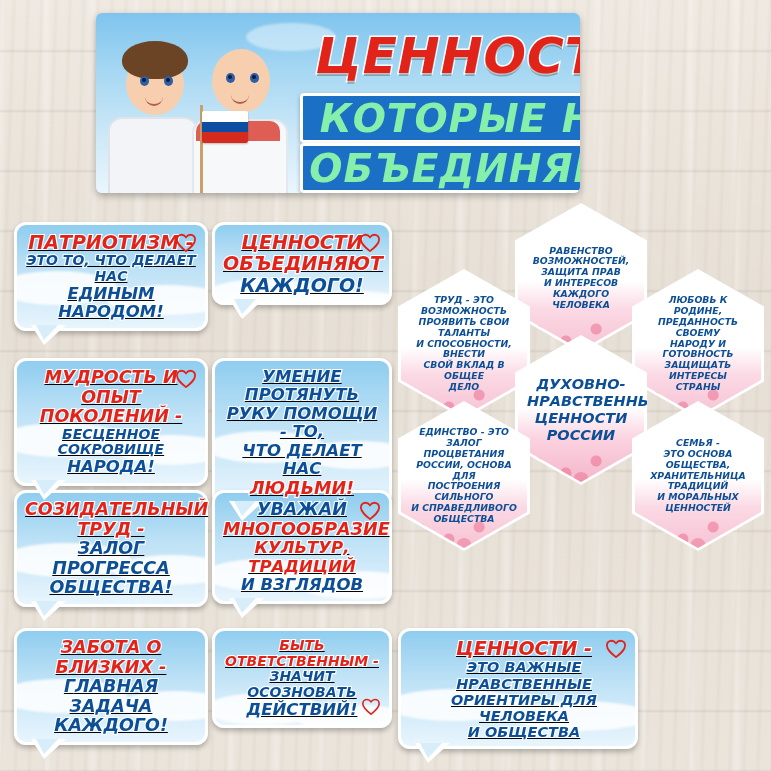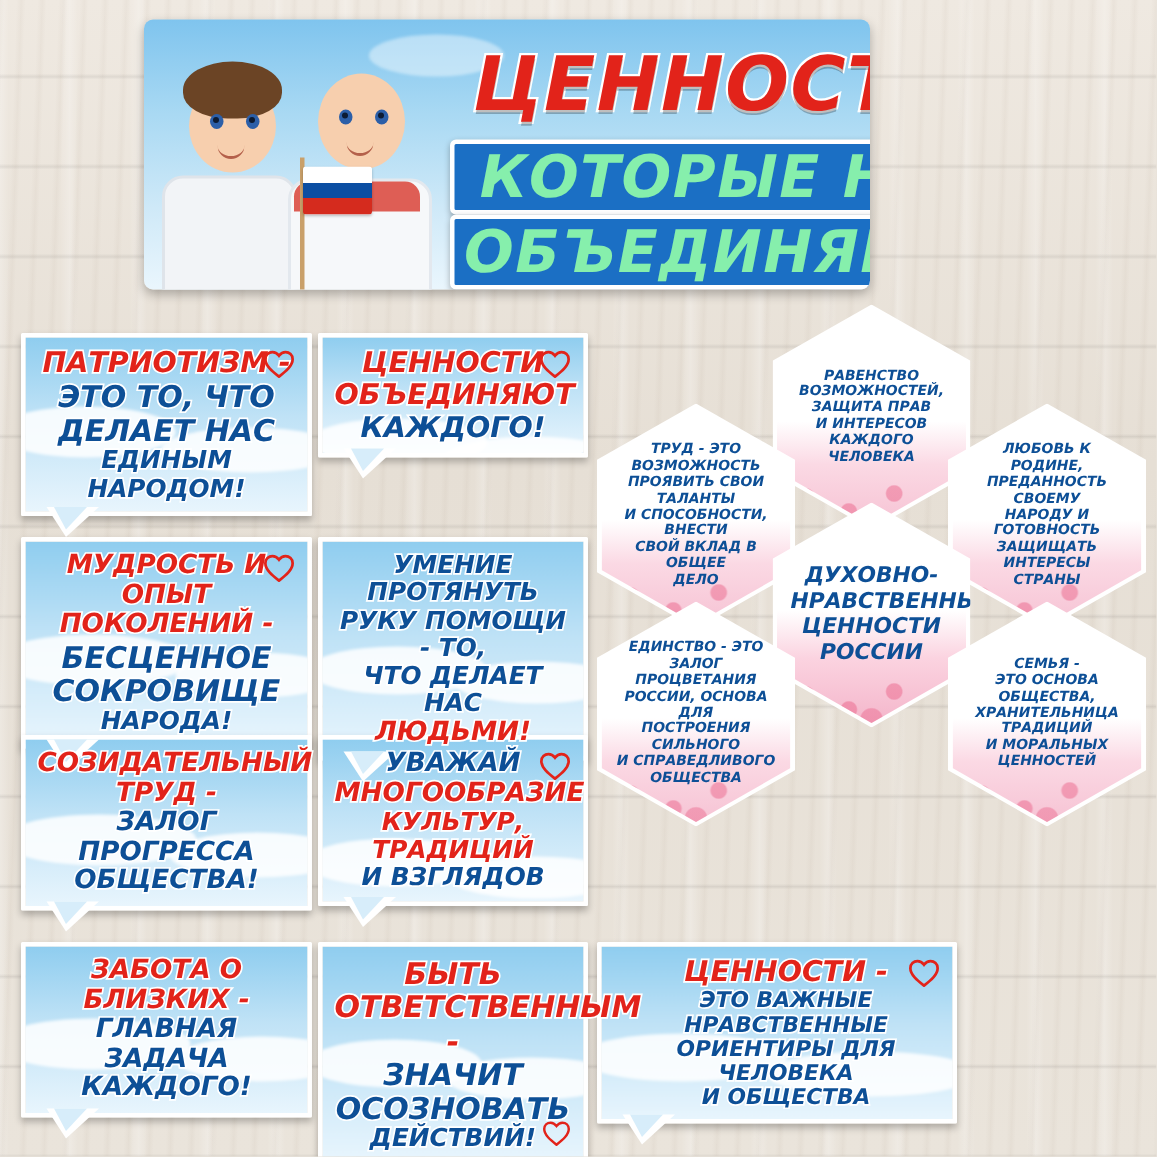--- a/index.html
+++ b/index.html
@@ -73,24 +73,25 @@
     font-weight:bold;font-style:italic;font-size:39px;color:#86efac;letter-spacing:1px;
     white-space:nowrap;
   }
   #band1{top:80px;}
   #band2{top:130px;}
 
   
   .bubble{
     position:absolute;
     border:3px solid #ffffff;
-    border-radius:1px;
+    border-radius:12px;
     box-shadow:0 3px 5px rgba(0,0,0,0.25);
     background:linear-gradient(180deg,#8fcdef 0%, #bfe2f6 45%, #e8f5fd 100%);
     overflow:visible;
+    text-decoration:underline;
   }
   .bubble .sky{
     position:absolute;inset:0;border-radius:2px;overflow:hidden;
   }
   .bubble .txt{
     position:relative;z-index:3;
     padding:7px 8px 6px 8px;
     text-align:center;
   }
   .bubble .tail{
@@ -102,21 +103,21 @@
     content:"";position:absolute;left:-8px;top:-20px;
     border-left:8px solid transparent;border-right:14px solid transparent;
     border-top:15px solid #d7edfa;
   }
   .ln{display:block;font-family:"DejaVu Sans", sans-serif;font-weight:bold;font-style:italic;line-height:1.12;}
   .red{color:#e2231a;-webkit-text-stroke:2.2px #ffffff;paint-order:stroke fill;}
   .blue{color:#0d4f96;-webkit-text-stroke:2.2px #ffffff;paint-order:stroke fill;}
   .s20{font-size:19px;}
   .s18{font-size:17.5px;}
   .s17{font-size:16.5px;}
-  .s16{font-size:20px;}
+  .s16{font-size:14px;}
   .s15{font-size:14.5px;}
   .heart{
     position:absolute;right:8px;top:7px;width:22px;height:20px;z-index:4;
   }
   .heart svg{display:block;}
 
   
   #hexwrap{position:absolute;left:398px;top:203px;width:366px;height:400px;}
   .hex{
     position:absolute;width:132px;height:150px;

